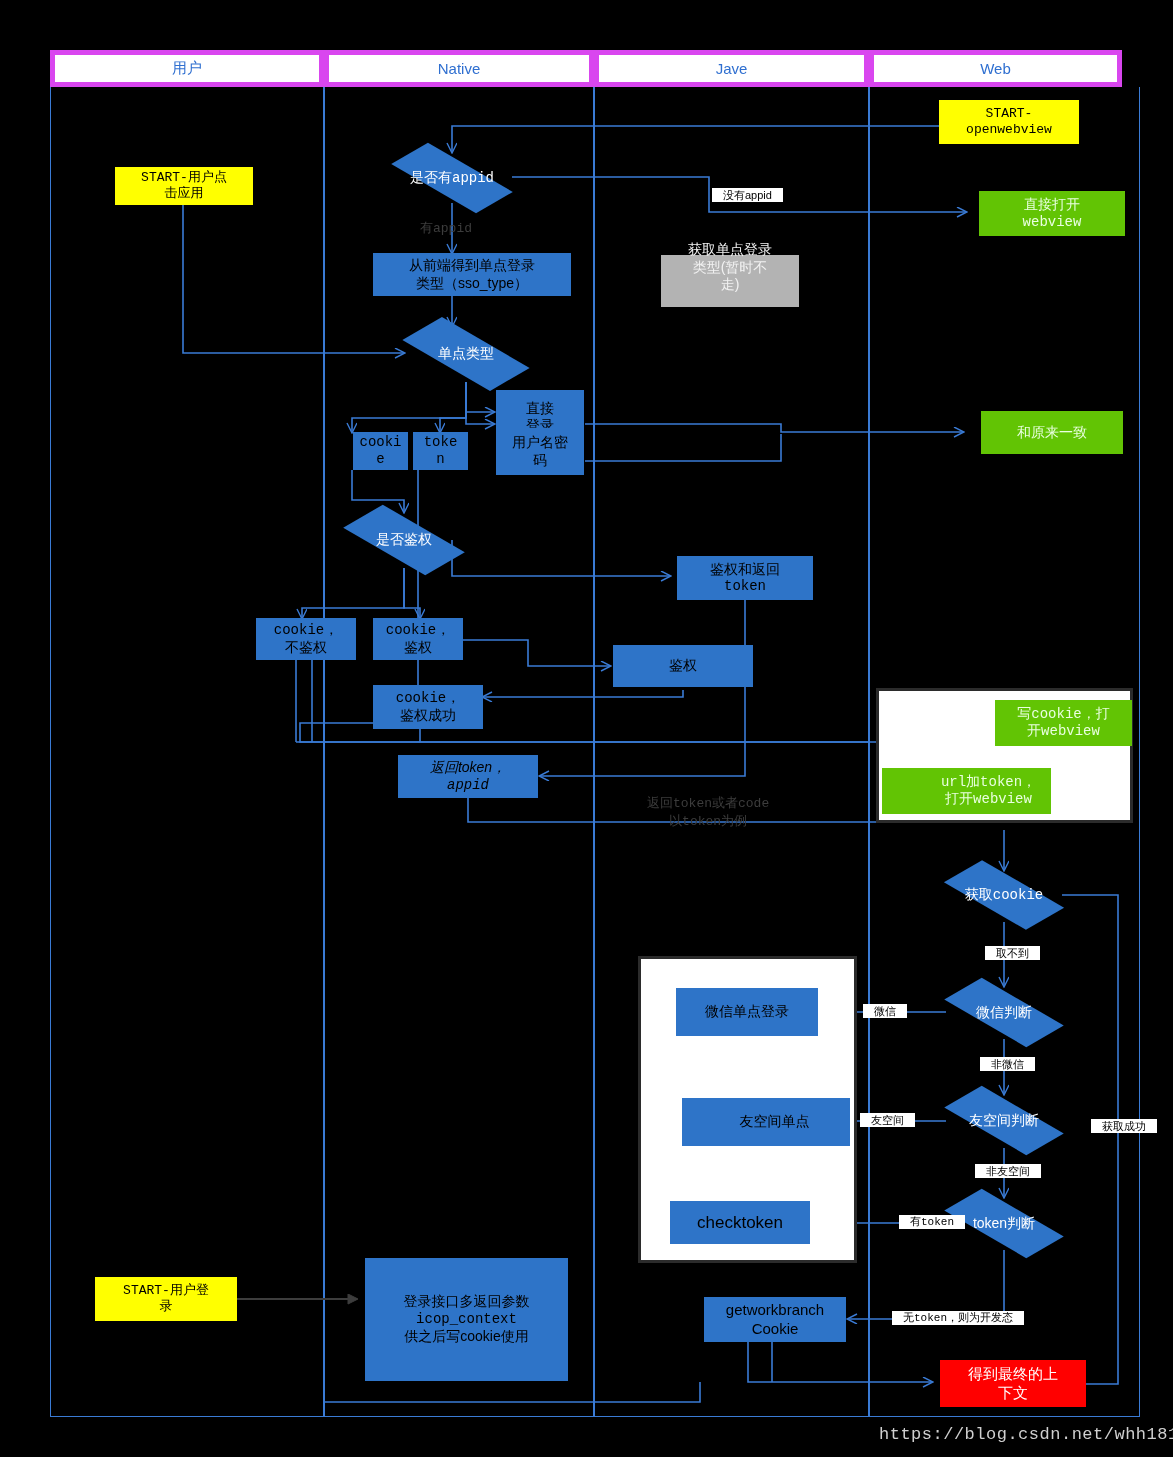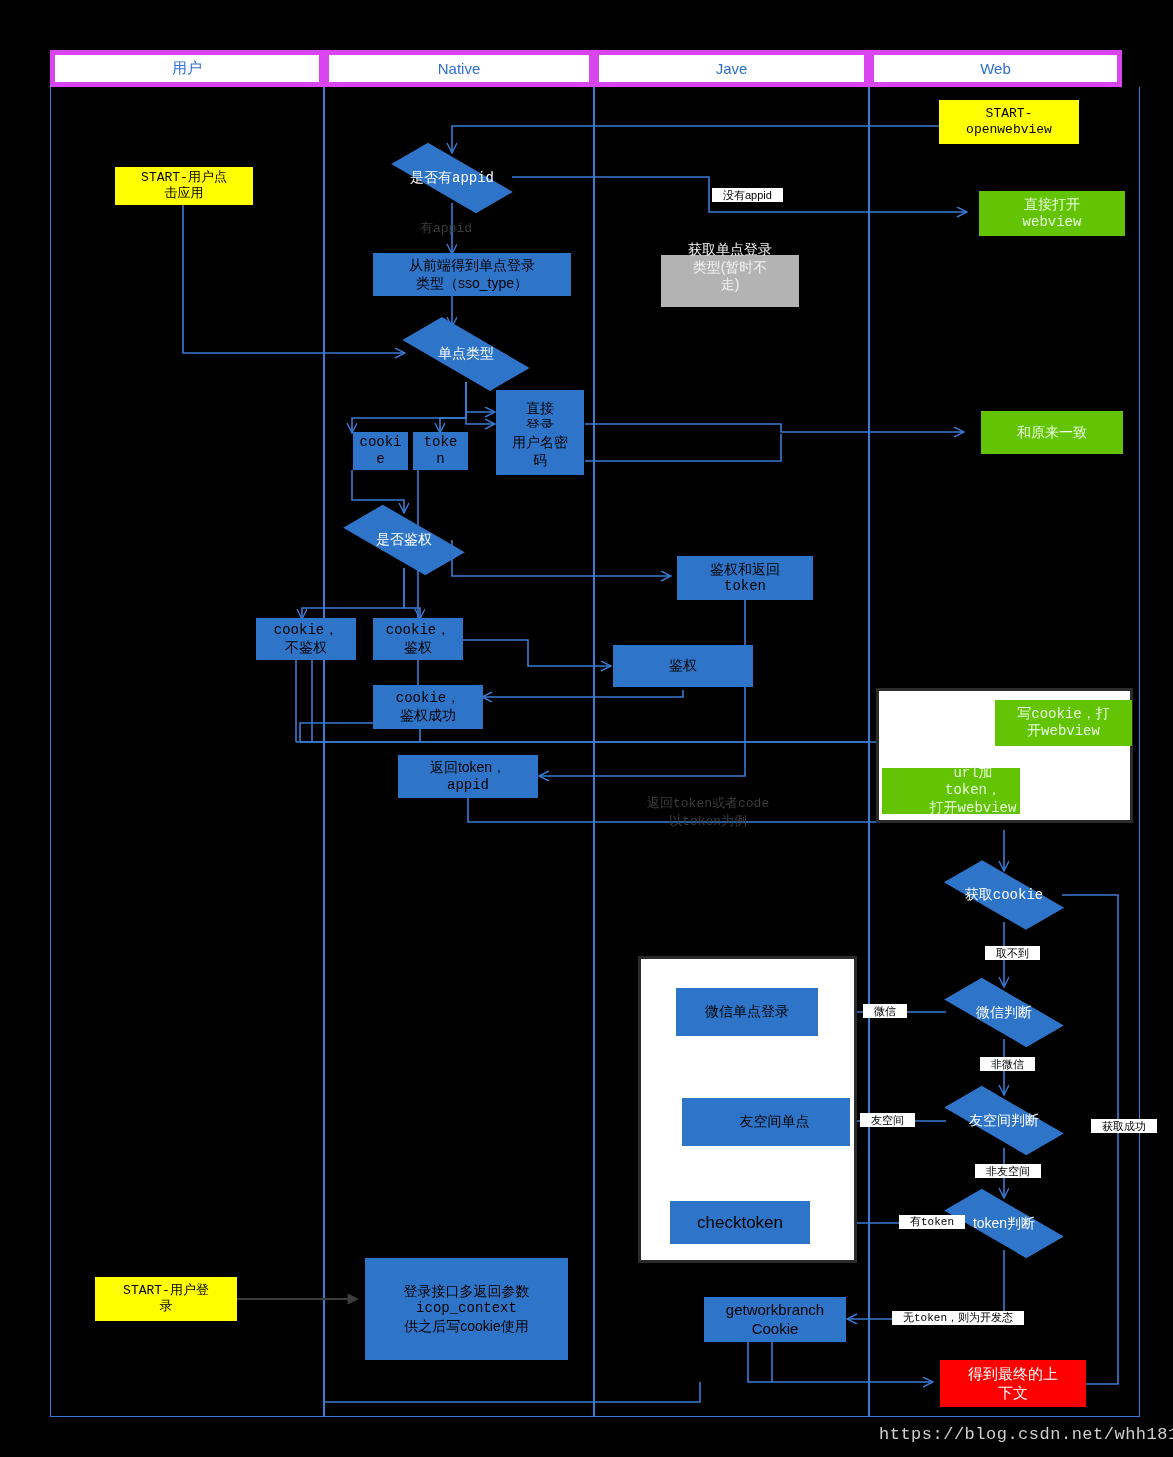--- a/index.html
+++ b/index.html
@@ -265,40 +265,40 @@
     <span>鉴权</span>
   </div>
 
   <div class="abs node proc" style="left:373px;top:685px;width:110px;height:44px;">
     <div>
       <div class="proc-mono">cookie，</div>
       <div>鉴权成功</div>
     </div>
   </div>
 
-  <div class="abs node proc" style="left:398px;top:755px;width:140px;height:43px;">
+  <div class="abs node proc" style="left:398px;top:755px;width:140px;height:43px;font-style:italic;">
     <div>
       <div>返回token，</div>
       <div class="proc-mono">appid</div>
     </div>
   </div>
 
   <div class="abs ghost" style="left:647px;top:794px;">
     <div>返回token或者code</div>
     <div>以token为例</div>
   </div>
 
   <div class="abs whitebox" style="left:876px;top:688px;width:257px;height:135px;"></div>
   <div class="abs node green" style="left:995px;top:700px;width:137px;height:46px;">
     <div>
       <div class="proc-mono">写cookie，打</div>
       <div class="proc-mono">开webview</div>
     </div>
   </div>
-  <div class="abs node green" style="left:882px;top:768px;width:138px;height:46px;padding-left:44px;">
+  <div class="abs node green" style="left:882px;top:768px;width:169px;height:46px;padding-left:44px;">
     <div>
       <div class="proc-mono">url加token，</div>
       <div class="proc-mono">打开webview</div>
     </div>
   </div>
 
   <div class="diamond" style="left:946px;top:868px;width:116px;height:54px;">
     <div class="shape"></div>
     <div class="dlabel proc-mono">获取cookie</div>
   </div>
@@ -337,21 +337,21 @@
     <span>checktoken</span>
   </div>
 
   <div class="abs node start" style="left:95px;top:1277px;width:142px;height:44px;">
     <div>
       <div>START-用户登</div>
       <div>录</div>
     </div>
   </div>
 
-  <div class="abs node proc" style="left:365px;top:1258px;width:203px;height:102px;">
+  <div class="abs node proc" style="left:365px;top:1258px;width:203px;height:123px;">
     <div>
       <div>登录接口多返回参数</div>
       <div class="proc-mono">icop_context</div>
       <div>供之后写cookie使用</div>
     </div>
   </div>
 
   <div class="abs node proc" style="left:704px;top:1297px;width:142px;height:45px;font-size:15px;">
     <div>
       <div>getworkbranch</div>

